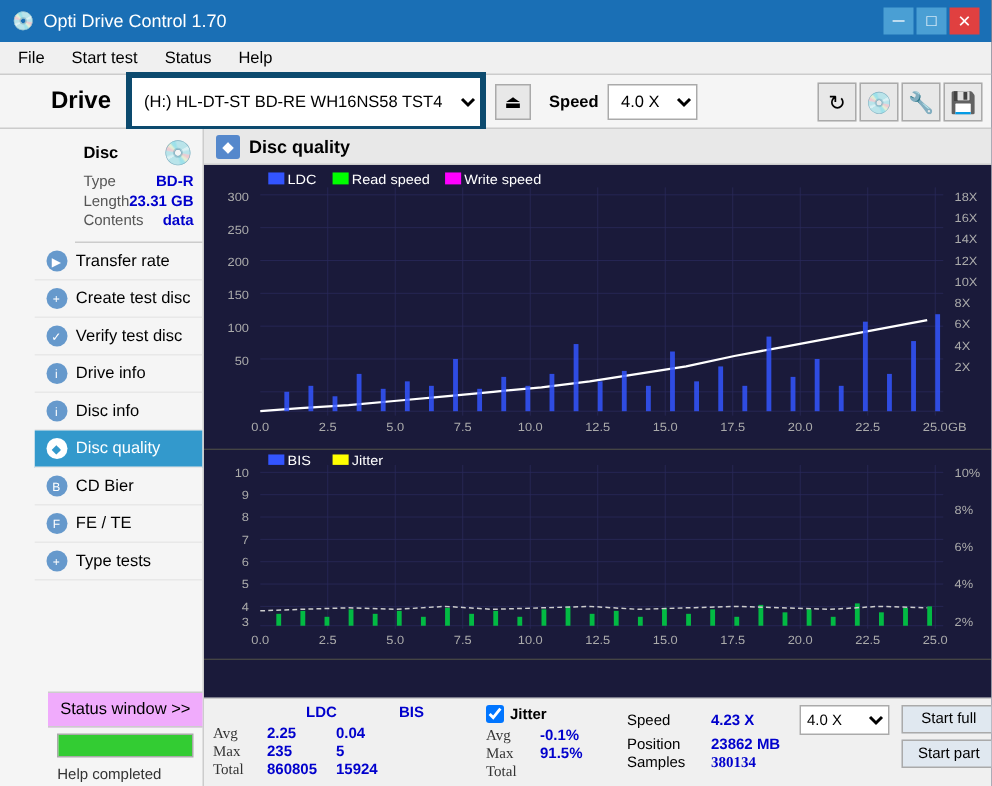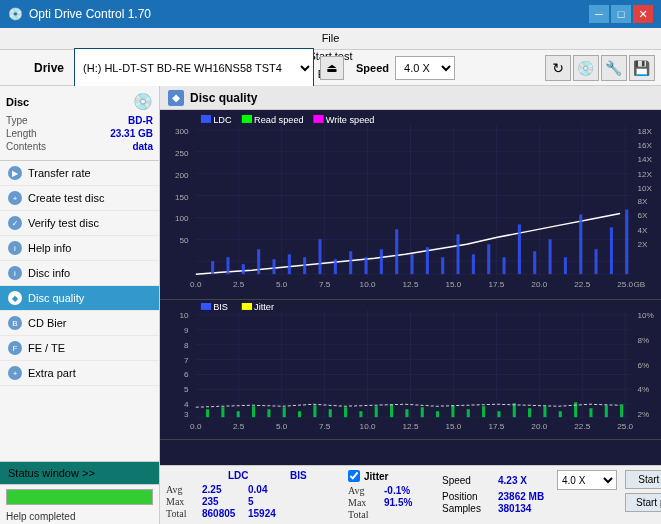--- a/index.html
+++ b/index.html
@@ -8,38 +8,38 @@
     
     .title-bar { background: #1a6fb5; color: white; display: flex; align-items: center; justify-content: space-between; padding: 4px 8px; height: 28px; }
     .title-bar-left { display: flex; align-items: center; gap: 6px; font-size: 12px; font-weight: 500; }
     .title-bar-controls { display: flex; gap: 2px; }
     .title-btn { width: 20px; height: 18px; border: none; cursor: pointer; font-size: 11px; display: flex; align-items: center; justify-content: center; }
     .title-btn.minimize { background: #4a9fd4; color: white; }
     .title-btn.maximize { background: #4a9fd4; color: white; }
     .title-btn.close { background: #e04040; color: white; }
 
     
-    .menu-bar { background: #f0f0f0; border-bottom: 1px solid #ccc; display: flex; gap: 2px; padding: 2px 4px; height: 22px; align-items: center; flex-direction: column; }
+    .menu-bar { background: #f0f0f0; border-bottom: 1px solid #ccc; display: flex; gap: 2px; padding: 2px 4px; height: 22px; align-items: center; }
     .menu-item { padding: 2px 8px; cursor: pointer; font-size: 11px; }
 
     
     .drive-toolbar { background: #f5f5f5; border-bottom: 1px solid #ccc; display: flex; align-items: center; padding: 4px 6px; gap: 6px; height: 36px; }
-    .drive-label { font-size: 12px; font-weight: bold; margin-right: 4px; padding-left: 28px; }
-    .drive-select { height: 40px; font-size: 11px; background: white; border: 1px solid #0c4a6e; padding: 0 4px; flex: 1; max-width: 240px; }
+    .drive-label { font-size: 16px; font-weight: bold; margin-right: 4px; padding-left: 28px; }
+    .drive-select { height: 40px; font-size: 11px; background: white; border: 4px solid #0c4a6e; padding: 0 4px; flex: 1; max-width: 240px; }
     .eject-btn { width: 24px; height: 24px; background: #e8e8e8; border: 1px solid #aaa; display: flex; align-items: center; justify-content: center; cursor: pointer; font-size: 12px; }
     .speed-label { font-size: 11px; font-weight: bold; margin-left: 6px; }
     .speed-select { height: 24px; font-size: 11px; background: white; border: 1px solid #aaa; padding: 0 4px; width: 60px; }
     .toolbar-icons { display: flex; gap: 2px; margin-left: auto; }
     .toolbar-icon-btn { width: 26px; height: 26px; background: #e8e8e8; border: 1px solid #aaa; display: flex; align-items: center; justify-content: center; cursor: pointer; font-size: 14px; }
 
     
     .main-content { display: flex; height: calc(524px - 28px - 22px - 36px); }
 
     
-    .sidebar { width: 160px; background: #f5f5f5; border-right: 1px solid #ccc; display: flex; flex-direction: column; }
+    .sidebar { width: 136px; background: #f5f5f5; border-right: 1px solid #ccc; display: flex; flex-direction: column; align-items: flex-end; }
     
     
     .disc-panel { padding: 6px; border-bottom: 1px solid #ccc; }
     .disc-header { display: flex; align-items: center; justify-content: space-between; margin-bottom: 4px; }
     .disc-title { font-weight: bold; font-size: 11px; }
     .disc-icon { font-size: 16px; }
     .disc-row { display: flex; justify-content: space-between; margin-bottom: 2px; font-size: 10px; }
     .disc-key { color: #555; }
     .disc-val { color: #0000cc; font-weight: bold; }
     .label-row { display: flex; align-items: center; gap: 4px; margin-top: 2px; }
@@ -48,21 +48,21 @@
 
     
     .nav-items { flex: 1; overflow-y: auto; }
     .nav-item { display: flex; align-items: center; padding: 5px 8px; cursor: pointer; font-size: 11px; gap: 6px; border-bottom: 1px solid #e8e8e8; }
     .nav-item.active { background: #3399cc; color: white; }
     .nav-item-icon { width: 14px; height: 14px; background: #6699cc; border-radius: 50%; display: flex; align-items: center; justify-content: center; font-size: 8px; color: white; flex-shrink: 0; }
     .nav-item.active .nav-item-icon { background: white; color: #3399cc; }
 
     
     .status-section { border-top: 1px solid #ccc; }
-    .status-btn { width: 100%; padding: 5px 8px; background: #0f766e; border: none; border-bottom: 1px solid #ccc; cursor: pointer; font-size: 11px; text-align: left; display: flex; align-items: center; gap: 4px; }
+    .status-btn { width: 100%; padding: 5px 8px; background: #f0abfc; border: none; border-bottom: 1px solid #ccc; cursor: pointer; font-size: 11px; text-align: left; display: flex; align-items: center; gap: 4px; }
     .progress-bar-container { height: 16px; background: #ddd; border: 1px solid #aaa; margin: 4px 6px; }
     .progress-bar-fill { height: 100%; background: #33cc33; }
     .status-text { font-size: 10px; padding: 2px 6px; color: #333; }
 
     
     .right-panel { flex: 1; display: flex; flex-direction: column; background: white; overflow: hidden; }
     
     
     .quality-header { background: #e8e8e8; border-bottom: 1px solid #ccc; padding: 3px 8px; display: flex; align-items: center; gap: 6px; height: 24px; }
     .quality-title { font-size: 12px; font-weight: bold; }
@@ -100,22 +100,22 @@
   <div class="title-bar-controls">
     <button class="title-btn minimize">─</button>
     <button class="title-btn maximize">□</button>
     <button class="title-btn close">✕</button>
   </div>
 </div>
 
 <div class="menu-bar">
   <span class="menu-item">File</span>
   <span class="menu-item">Start test</span>
-  <span class="menu-item">Extra</span>
-  <span class="menu-item">Bier</span>
+  <span class="menu-item">Status</span>
+  <span class="menu-item">Help</span>
 </div>
 
 <div class="drive-toolbar">
   <span class="drive-label">Drive</span>
   <select class="drive-select">
     <option>(H:)  HL-DT-ST BD-RE  WH16NS58 TST4</option>
   </select>
   <button class="eject-btn">⏏</button>
   <span class="speed-label">Speed</span>
   <select class="speed-select">
@@ -160,41 +160,41 @@
       <div class="nav-item">
         <div class="nav-item-icon">+</div>
         <span>Create test disc</span>
       </div>
       <div class="nav-item">
         <div class="nav-item-icon">✓</div>
         <span>Verify test disc</span>
       </div>
       <div class="nav-item">
         <div class="nav-item-icon">i</div>
-        <span>Help info</span>
+        <span>Drive info</span>
       </div>
       <div class="nav-item">
         <div class="nav-item-icon">i</div>
         <span>Disc info</span>
       </div>
       <div class="nav-item active">
         <div class="nav-item-icon">◆</div>
         <span>Disc quality</span>
       </div>
       <div class="nav-item">
         <div class="nav-item-icon">B</div>
         <span>CD Bier</span>
       </div>
       <div class="nav-item">
         <div class="nav-item-icon">F</div>
         <span>FE / TE</span>
       </div>
       <div class="nav-item">
         <div class="nav-item-icon">+</div>
-        <span>Extra part</span>
+        <span>Type tests</span>
       </div>
     </div>
 
     <div class="status-section">
       <button class="status-btn">
         <span>Status window &gt;&gt;</span>
       </button>
       <div class="progress-bar-container">
         <div class="progress-bar-fill" style="width: 100%;"></div>
       </div>
@@ -457,21 +457,21 @@
           <select class="speed-select-small">
             <option>4.0 X</option>
           </select>
         </div>
         <div class="stats-data-row">
           <span style="font-size:10px;width:52px;">Position</span>
           <span style="font-size:10px;color:#0000cc;font-weight:bold;">23862 MB</span>
         </div>
         <div class="stats-data-row">
           <span style="font-size:10px;width:52px;">Samples</span>
-          <span style="font-size:10px;color:#0000cc;font-weight:bold;">380134</span>
+          <span style="font-size:10px;color:#0000cc;font-weight:bold;font-family:Liberation Serif, serif;">380134</span>
         </div>
       </div>
 
       <div class="right-buttons">
         <button class="action-btn">Start full</button>
         <button class="action-btn">Start part</button>
       </div>
 
     </div>
 

